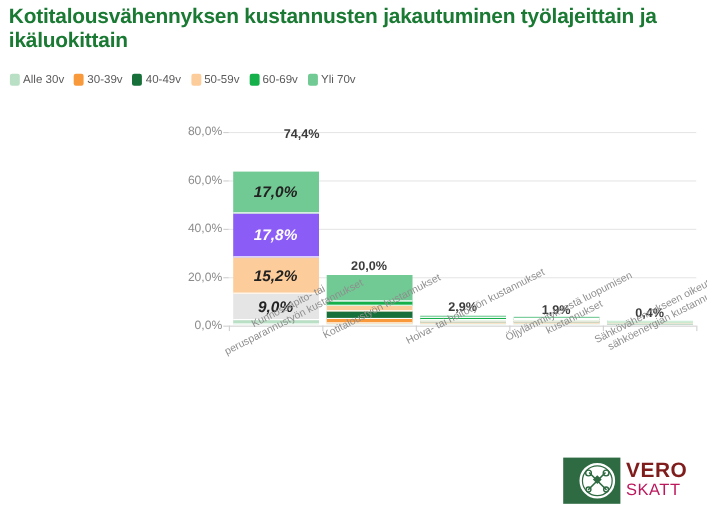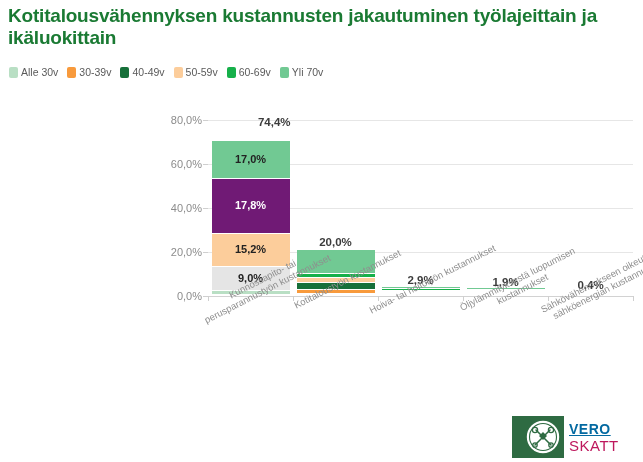--- a/index.html
+++ b/index.html
@@ -124,24 +124,25 @@
   .seg {
     width: 100%;
     box-sizing: border-box;
     border-bottom: 1px solid #ffffff;
     position: relative;
     display: flex;
     align-items: center;
     justify-content: center;
   }
   .seg-label {
-    font-size: 11px;
+    font-size: 14px;
     font-weight: bold;
     line-height: 1;
     white-space: nowrap;
+    font-style: italic;
   }
   .total-label {
     position: absolute;
     text-align: center;
     font-size: 11.5px;
     font-weight: bold;
     color: #3c3c3c;
     white-space: nowrap;
   }
 
@@ -190,26 +191,25 @@
     width: 36px;
     height: 36px;
   }
   #logo-text {
     margin-left: 5px;
     display: flex;
     flex-direction: column;
     justify-content: center;
   }
   #logo-vero {
-    font-size: 14px;
+    font-size: 19px;
     font-weight: bold;
-    color: #0369a1;
+    color: #7f1d1d;
     line-height: 18px;
     letter-spacing: 0.5px;
-    text-decoration: underline;
   }
   #logo-skatt {
     font-size: 15px;
     font-weight: normal;
     color: #be185d;
     line-height: 16px;
     letter-spacing: 0.5px;
   }
 </style>
 </head>
@@ -270,21 +270,21 @@
       <div class="tickmark" style="left: 340px; top: 186px;"></div>
       <div class="tickmark" style="left: 425px; top: 186px;"></div>
       <div class="bar-col" style="left: 3.5px; width: 78px;">
         <div class="seg" style="height: 3.96px; background: rgb(185, 223, 196);"></div>
         <div class="seg" style="height: 24px; background: #e5e5e5;">
           <span class="seg-label" style="color: rgb(34, 34, 34);">9,0%</span>
         </div>
         <div class="seg" style="height: 33.44px; background: rgb(252, 205, 155);">
           <span class="seg-label" style="color: rgb(34, 34, 34); text-align: right;">15,2%</span>
         </div>
-        <div class="seg" style="height: 55px; background: #701a75;">
+        <div class="seg" style="height: 40px; background: #8b5cf6;">
           <span class="seg-label" style="color: rgb(255, 255, 255);">17,8%</span>
         </div>
         <div class="seg" style="height: 37.4px; background: rgb(113, 201, 147);">
           <span class="seg-label" style="color: rgb(34, 34, 34);">17,0%</span>
         </div>
       </div>
       <div class="total-label" style="left: 2.5px; width: 80px; top: 6.32px; text-align: right;">74,4%</div>
       <div class="bar-col" style="left: 88.5px; width: 78px;">
         <div class="seg" style="height: 0.44px; background: rgb(185, 223, 196);"></div>
         <div class="seg" style="height: 3.96px; background: rgb(248, 154, 60);"></div>

